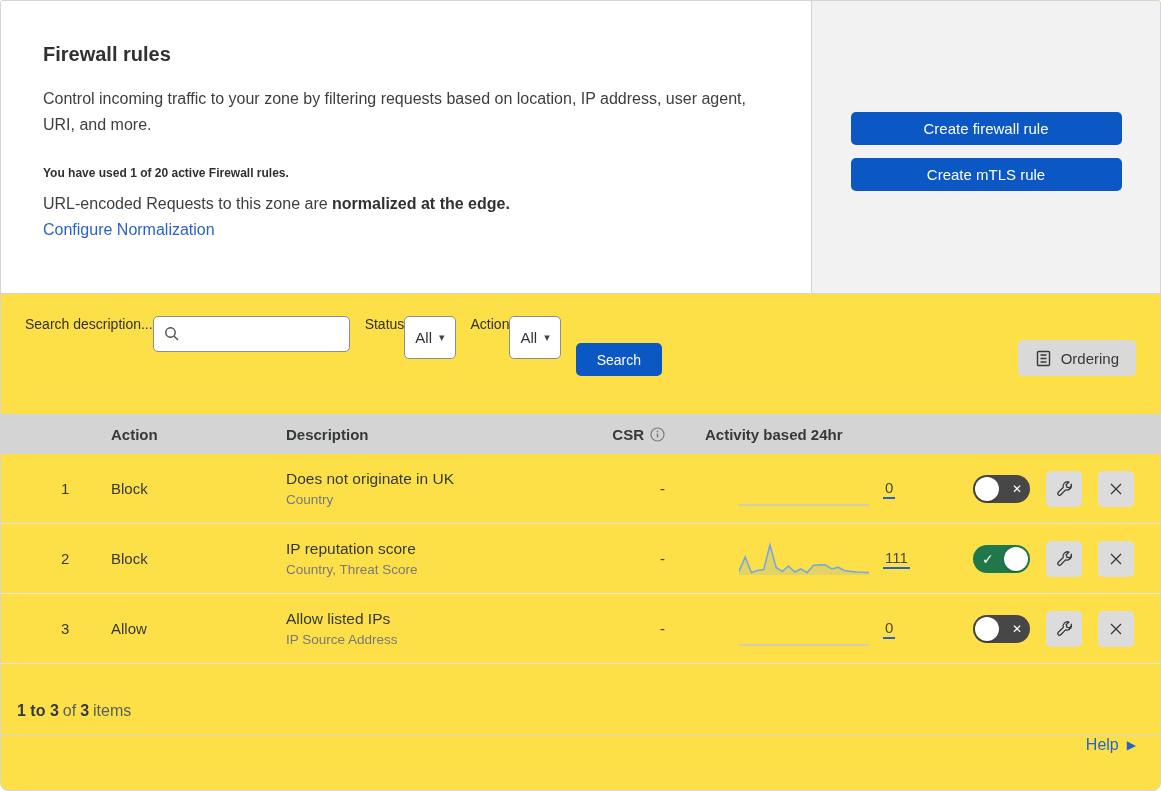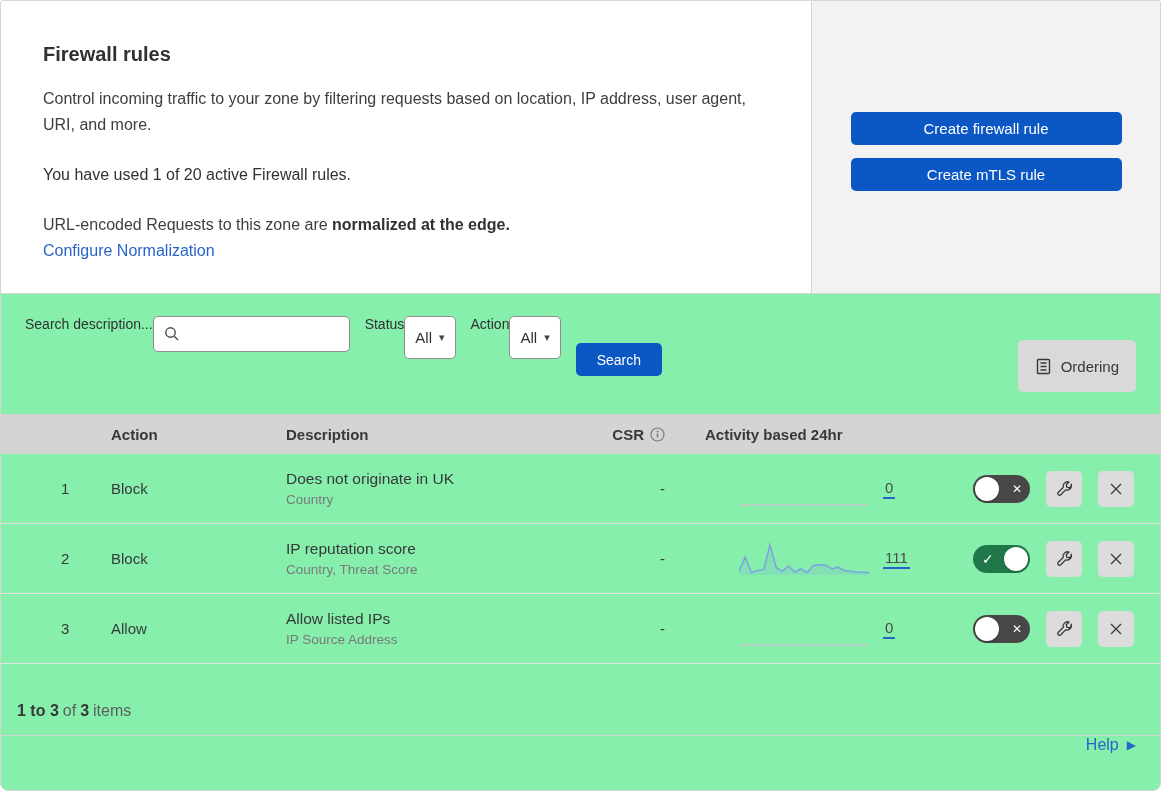--- a/index.html
+++ b/index.html
@@ -11,44 +11,44 @@
     --panel-gray:#f2f2f2;
     --button-gray:#dcdcdc;
     --sparkline-blue:#7aa7dd;
     --border-gray:#d5d5d5;
     --text-main:#36393a;
     --text-sub:#797979;
   }
   *{box-sizing:border-box}
   html,body{margin:0;padding:0;background:#fff}
   body{font-family:"Liberation Sans","DejaVu Sans",sans-serif;color:var(--text-main)}
-  .page{width:1161px;height:791px;border:1px solid var(--border-gray);border-radius:3px 3px 8px 8px;overflow:hidden;display:flex;flex-direction:column;background:#86efac}
+  .page{width:1161px;height:791px;border:1px solid var(--border-gray);border-radius:3px 3px 8px 8px;overflow:hidden;display:flex;flex-direction:column;background:#fde047}
 
   
   .top{height:293px;flex:none;display:flex;background:var(--panel-gray);border-bottom:1px solid var(--border-gray)}
   .intro{width:811px;flex:none;background:#fff;border-right:1px solid var(--border-gray);padding:42px 42px 0}
   .intro h1{font-size:20px;font-weight:600;color:#313131;margin:0 0 20px}
   .intro .desc{font-size:16px;line-height:26px;color:#3c3f40;margin:0 0 28px;max-width:730px}
-  .intro .usage{font-size:16px;font-weight:400;color:#313131;margin:0 0 32px}
+  .intro .usage{font-size:12px;font-weight:700;color:#313131;margin:0 0 15px}
   .intro .norm{font-size:16px;color:#3c3f40;margin:0 0 8px}
   .intro .norm b{color:#313131}
   .link{color:var(--link-blue);font-size:16px;cursor:pointer}
   .cta{flex:1;display:flex;flex-direction:column;align-items:center;gap:13px;padding-top:111px}
   .btn-primary{width:271px;height:33px;flex:none;background:var(--accent-blue);color:#fff;border:none;border-radius:5px;font-size:15px;font-family:inherit;cursor:pointer}
 
   
   .filterbar{height:120px;flex:none;display:flex;align-items:flex-start;padding:22px 24px 0}
   .fgroup{display:flex;flex-direction:row;margin-right:15px}
   .flabel{font-size:14px;color:#313131;margin-bottom:6px}
   .search-box{width:197px;height:36px;border:1px solid #8d8d8d;border-radius:5px;background:#fff;display:flex;align-items:center;padding:0 10px;gap:6px}
   .search-box input{border:none;outline:none;flex:1;min-width:0;font-size:15px;font-family:inherit;color:var(--text-main);background:transparent}
   .select{height:43px;border:1px solid #8d8d8d;border-radius:5px;background:#fff;display:flex;align-items:center;gap:7px;padding:0 10px;font-size:15px;cursor:pointer;color:#313131}
   .caret{font-size:11px;color:#444;line-height:1}
   .search-btn{height:33px;margin-top:27px;padding:0 21px;background:var(--accent-blue);color:#fff;border:none;border-radius:5px;font-size:14px;font-family:inherit;cursor:pointer}
-  .ordering{margin-left:auto;margin-top:24px;height:52px;padding:0 17px;background:#d9d9d9;color:var(--text-main);border:none;border-radius:5px;font-size:15px;font-family:inherit;display:flex;align-items:center;gap:9px;cursor:pointer}
+  .ordering{margin-left:auto;margin-top:24px;height:36px;padding:0 17px;background:#d9d9d9;color:var(--text-main);border:none;border-radius:5px;font-size:15px;font-family:inherit;display:flex;align-items:center;gap:9px;cursor:pointer}
 
   
   .grid-cols{display:grid;grid-template-columns:88px 175px 305px 100px 250px 1fr;align-items:center}
   .thead{height:40px;flex:none;background:var(--header-gray);font-size:15px;font-weight:700;color:var(--text-main)}
   .h-action,.h-desc{padding-left:22px}
   .h-csr{justify-self:end;display:flex;align-items:center;gap:6px;padding-right:4px}
   .h-activity{padding-left:36px}
   .trow{height:70px;flex:none;border-bottom:1px solid #e4e4e4;font-size:15px}
   .c-num{padding-left:60px}
   .c-action,.c-desc{padding-left:22px}

